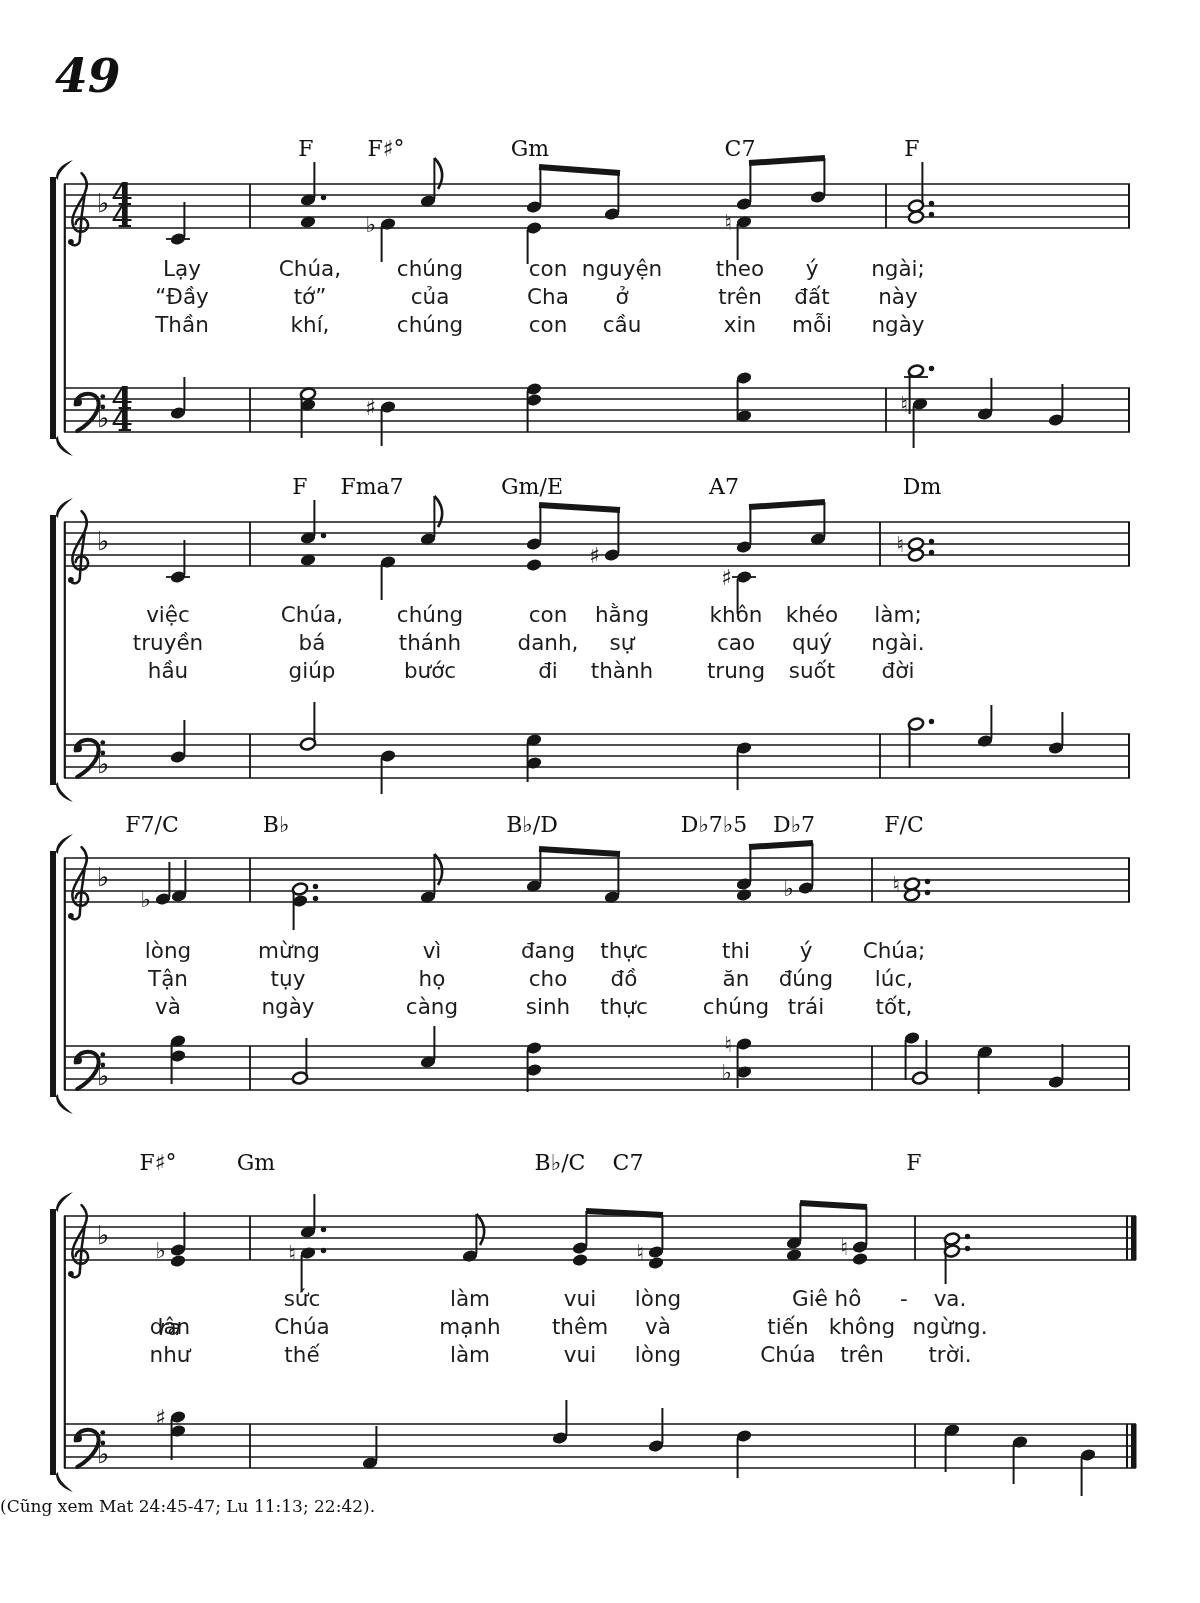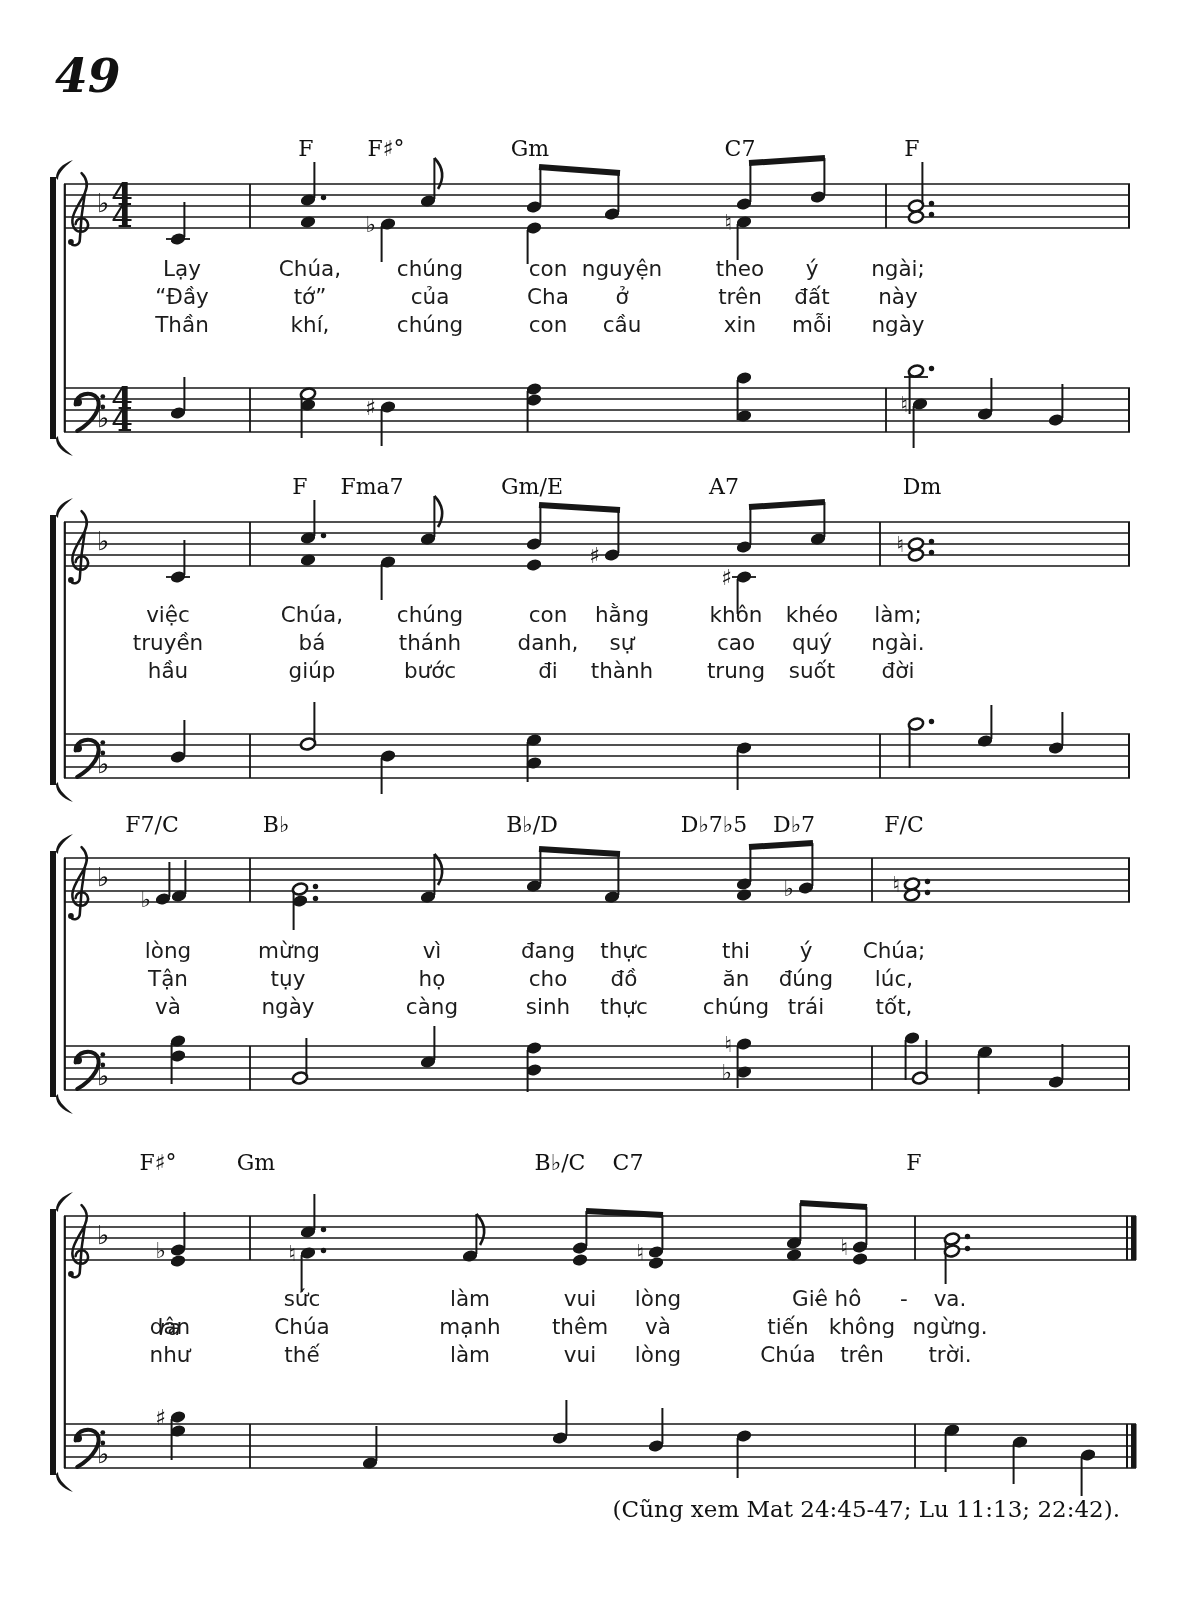--- a/index.html
+++ b/index.html
@@ -5,22 +5,22 @@
   html,body{margin:0;padding:0;background:#e8e8e8;}
   #page{position:relative;width:1200px;height:1603px;background:#ffffff;margin:0 auto;
         font-family:"DejaVu Sans",sans-serif;color:#111;overflow:hidden;}
   #score{position:absolute;left:0;top:0;}
   .hdr-num{position:absolute;left:55px;top:48px;font-family:"DejaVu Serif",serif;
            font-weight:bold;font-style:italic;font-size:47px;}
   .hdr-title{position:absolute;left:0;top:52px;width:1180px;text-align:center;
              font-family:"DejaVu Serif",serif;font-weight:bold;font-style:italic;font-size:42px;}
   .hdr-sub{position:absolute;left:0;top:108px;width:1180px;text-align:center;
            font-family:"DejaVu Serif",serif;font-size:24px;}
-  .footer{position:absolute;left:0;top:1496px;width:1120px;text-align:right;
-          font-family:"DejaVu Serif",serif;font-size:23px;}
+  .footer{position:absolute;left:0;top:1496px;width:1120px;
+          font-family:"DejaVu Serif",serif;font-size:17px;}
   .chord{position:absolute;transform:translateX(-50%);white-space:nowrap;
          font-family:"DejaVu Serif",serif;font-size:22px;}
   .lyr{position:absolute;transform:translateX(-50%);white-space:nowrap;
        font-family:"DejaVu Sans",sans-serif;font-size:21.5px;color:#1c1c1c;}
 </style>
 </head>
 <body>
 
 <div id="page">
   <svg id="score" width="1200" height="1603" viewBox="0 0 1200 1603">

